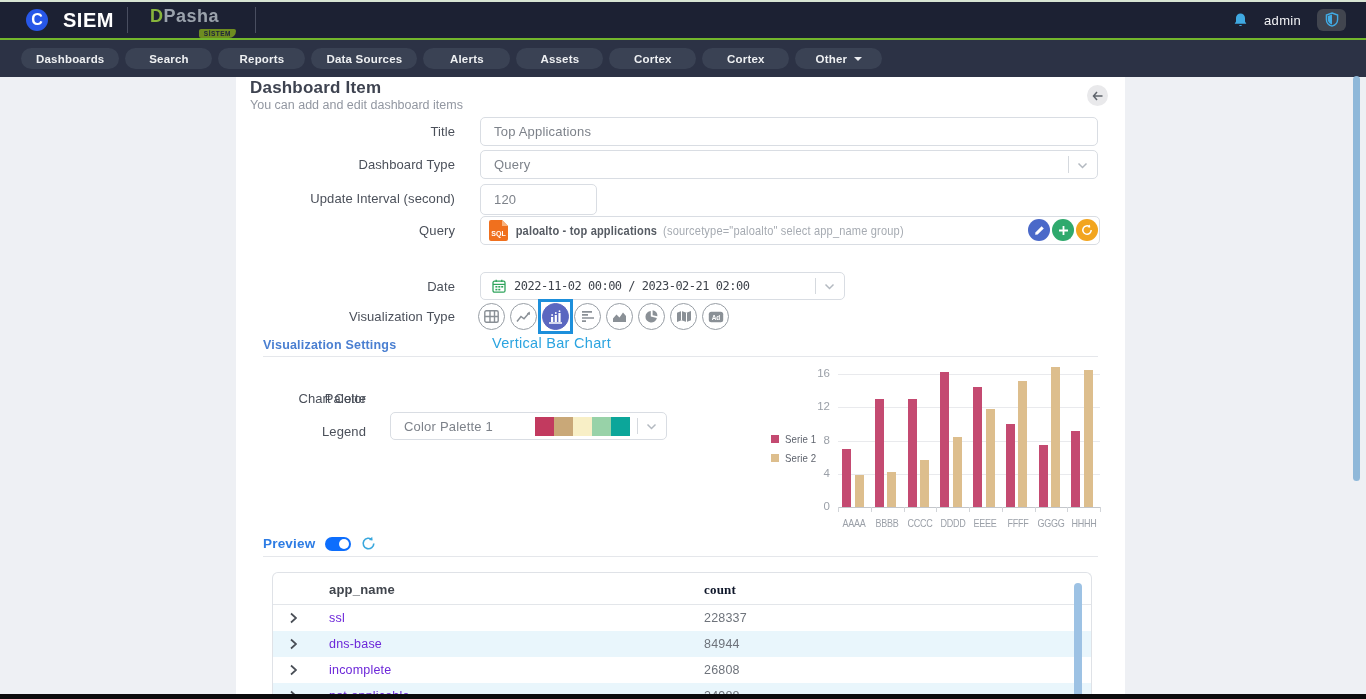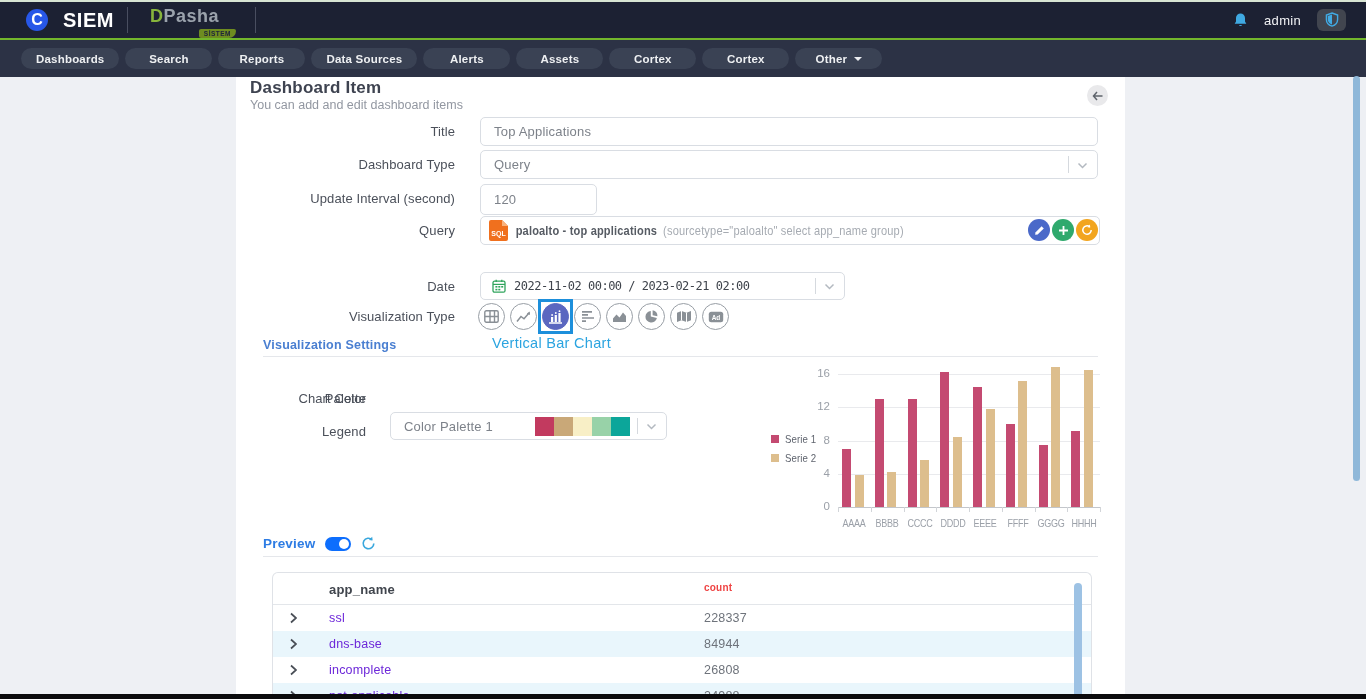--- a/index.html
+++ b/index.html
@@ -76,21 +76,21 @@
   .lg-text { font-size:11px; color:#5f646e; letter-spacing:0.1px; transform:scaleX(0.88); transform-origin:left center; }
 
   
   .preview-row { position:absolute; left:27px; top:459px; display:flex; align-items:center; gap:10px; }
   .preview-label { font-size:13.5px; color:#2d7ce4; font-weight:600; letter-spacing:0.2px; }
   .toggle { width:26px; height:14px; border-radius:7px; background:#0d6efd; position:relative; }
   .toggle-knob { position:absolute; right:2px; top:2px; width:10px; height:10px; border-radius:50%; background:#fff; }
   .tbl-card { position:absolute; left:36px; top:495px; width:820px; height:140px; background:#fff; border:1px solid #dfe2e7; border-radius:6px 6px 0 0; border-bottom:none; overflow:hidden; }
   .tbl-header { position:relative; height:32px; border-bottom:1px solid #e3e6ea; }
   .th-name { position:absolute; left:56px; top:9px; font-size:13px; font-weight:700; color:#40454d; letter-spacing:0.2px; }
-  .th-count { position:absolute; left:431px; top:9px; font-size:10px; font-weight:700; color:#ef4444; letter-spacing:0.2px; }
+  .th-count { position:absolute; left:431px; top:9px; font-size:13px; font-weight:700; color:#0f172a; letter-spacing:0.2px;font-family:Liberation Serif, serif; }
   .tbl-row { position:relative; height:26px; }
   .tbl-row.alt { background:#e9f6fc; }
   .row-chevron { position:absolute; left:16px; top:7px; }
   .cell-name { position:absolute; left:56px; top:6px; font-size:12.5px; color:#6d28d9; letter-spacing:0.2px; }
   .cell-count { position:absolute; left:431px; top:6px; font-size:12.5px; color:#6e737b; letter-spacing:0.2px; }
   .tbl-scroll { position:absolute; left:801px; top:10px; width:8px; height:118px; border-radius:4px; background:#9dc2e4; }
 
   
   .main-scroll { position:absolute; left:1353px; top:76px; width:7px; height:405px; border-radius:3.5px; background:#8fb8d9; }
   .bottom-strip { position:absolute; left:0; top:694px; width:1366px; height:5px; background:#0b0b0d; }

